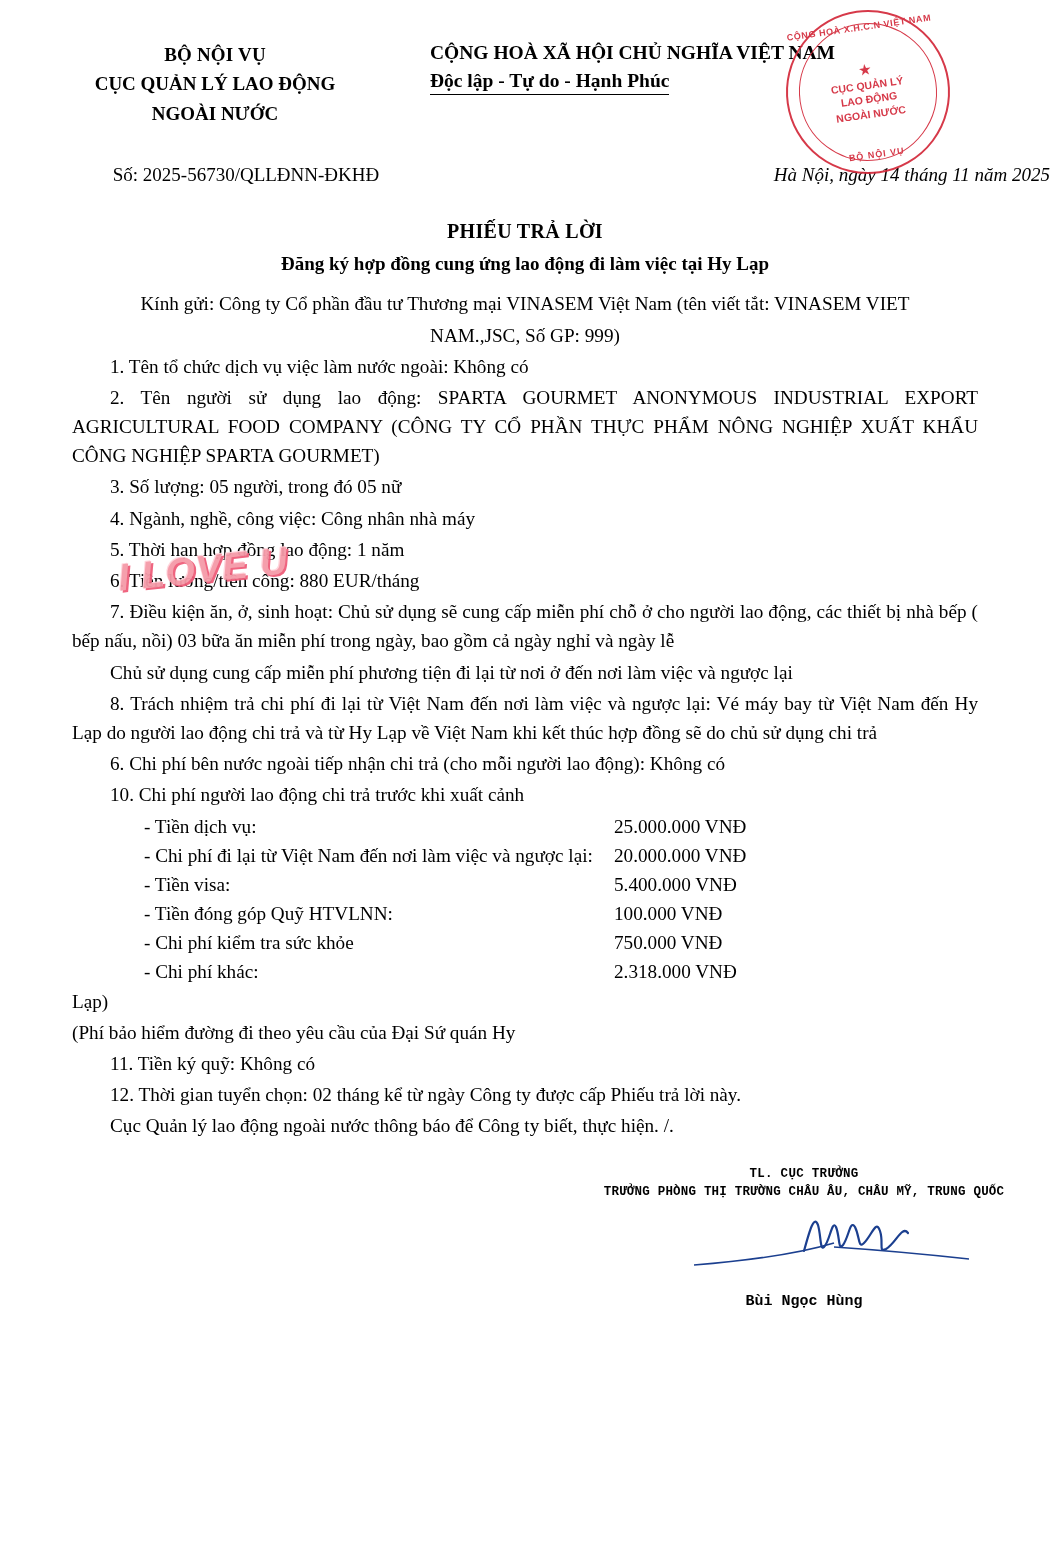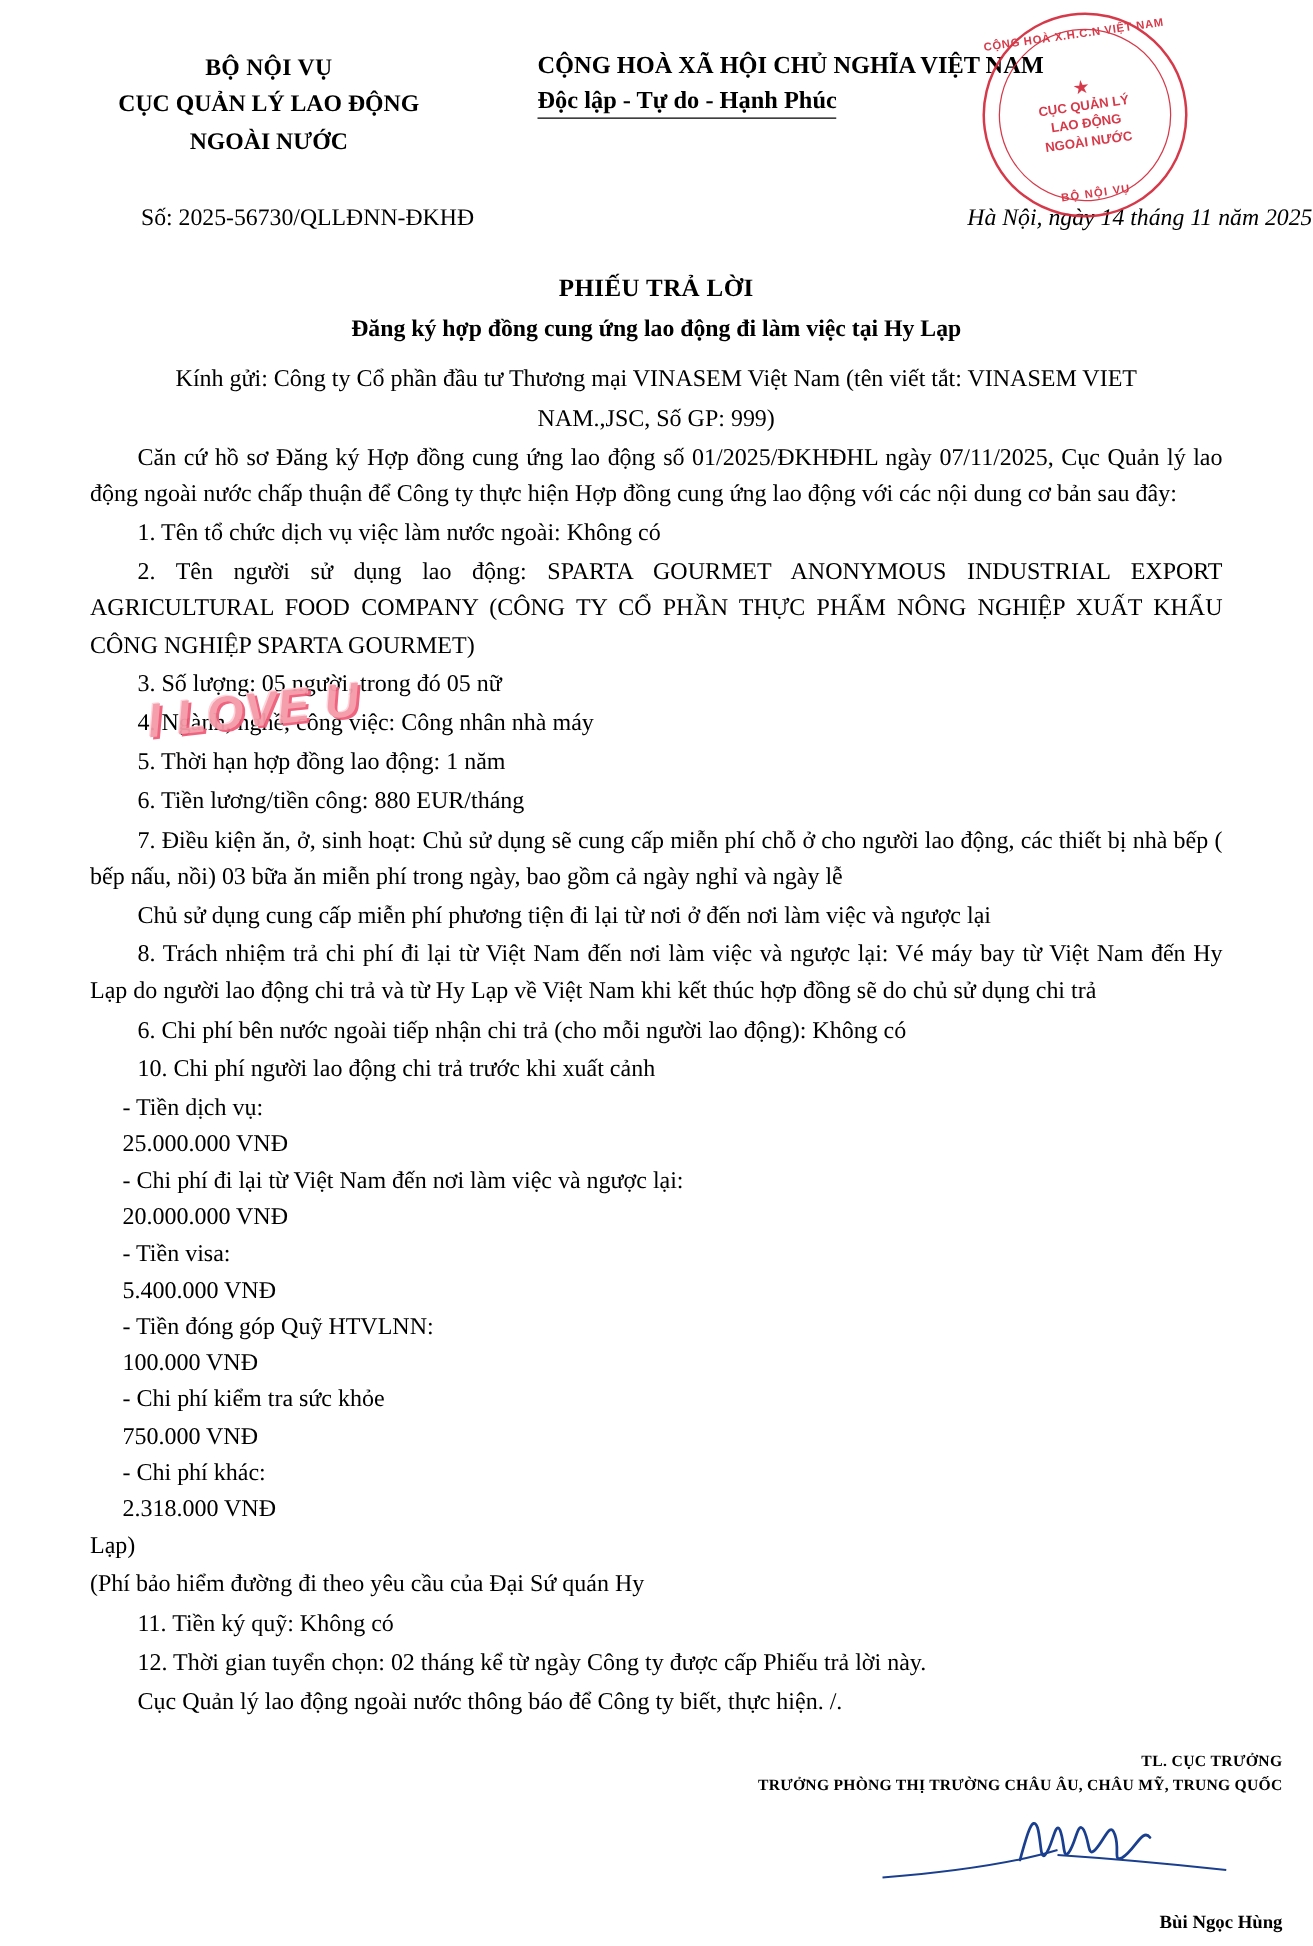--- a/index.html
+++ b/index.html
@@ -162,47 +162,46 @@
   }
   .item {
     text-indent: 38px;
   }
   .justify-block {
     text-align: justify;
     text-justify: inter-word;
   }
   .fee-row {
     display: flex;
-    margin-left: 26px;
-    flex-direction: column;
+    margin-left: 72px;
   }
   .fee-label {
     width: 470px;
   }
   .fee-value {
     flex: 1;
   }
   .note {
     margin-left: 58px;
   }
 
   
   .sign {
     margin-top: 26px;
     text-align: center;
     position: relative;
     height: 190px;
   }
   .sign-block {
     position: absolute;
-    right: 24px;
+    right: 36px;
     top: 0;
     width: 420px;
-    text-align: right;
-    font-family: Liberation Serif, serif;
+    text-align: center;
+    font-family: Liberation Mono, monospace;
   }
   .sign-role {
     font-size: 12.5px;
     font-weight: bold;
     letter-spacing: .3px;
   }
   .sign-role2 {
     font-size: 12.5px;
     font-weight: bold;
     margin-top: 4px;
@@ -276,21 +275,20 @@
     <div class="place">Hà Nội, ngày 14 tháng 11 năm 2025</div>
   </div>
 
   <div class="title">PHIẾU TRẢ LỜI</div>
   <div class="subtitle">Đăng ký hợp đồng cung ứng lao động đi làm việc tại Hy Lạp</div>
 
   <div class="body">
     <p class="p-center">Kính gửi: Công ty Cổ phần đầu tư Thương mại VINASEM Việt Nam (tên viết tắt: VINASEM VIET</p>
     <p class="p-center">NAM.,JSC, Số GP: 999)</p>
 
-    <p class="indent justify-block">Căn cứ hồ sơ Đăng ký Hợp đồng cung ứng lao động số 01/2025/ĐKHĐHL ngày 07/11/2025, Cục Quản lý lao động ngoài nước chấp thuận để Công ty thực hiện Hợp đồng cung ứng lao động với các nội dung cơ bản sau đây:</p>
 
     <p class="item">1. Tên tổ chức dịch vụ việc làm nước ngoài: Không có</p>
     <p class="item justify-block">2. Tên người sử dụng lao động: SPARTA GOURMET ANONYMOUS INDUSTRIAL EXPORT AGRICULTURAL FOOD COMPANY (CÔNG TY CỔ PHẦN THỰC PHẨM NÔNG NGHIỆP XUẤT KHẨU CÔNG NGHIỆP SPARTA GOURMET)</p>
     <p class="item">3. Số lượng: 05 người, trong đó 05 nữ</p>
     <p class="item">4. Ngành, nghề, công việc: Công nhân nhà máy</p>
     <p class="item">5. Thời hạn hợp đồng lao động: 1 năm</p>
     <p class="item">6. Tiền lương/tiền công: 880 EUR/tháng</p>
     <p class="item justify-block">7. Điều kiện ăn, ở, sinh hoạt: Chủ sử dụng sẽ cung cấp miễn phí chỗ ở cho người lao động, các thiết bị nhà bếp ( bếp nấu, nồi) 03 bữa ăn miễn phí trong ngày, bao gồm cả ngày nghỉ và ngày lễ</p>
     <p class="item">Chủ sử dụng cung cấp miễn phí phương tiện đi lại từ nơi ở đến nơi làm việc và ngược lại</p>
     <p class="item justify-block">8. Trách nhiệm trả chi phí đi lại từ Việt Nam đến nơi làm việc và ngược lại: Vé máy bay từ Việt Nam đến Hy Lạp do người lao động chi trả và từ Hy Lạp về Việt Nam khi kết thúc hợp đồng sẽ do chủ sử dụng chi trả</p>

